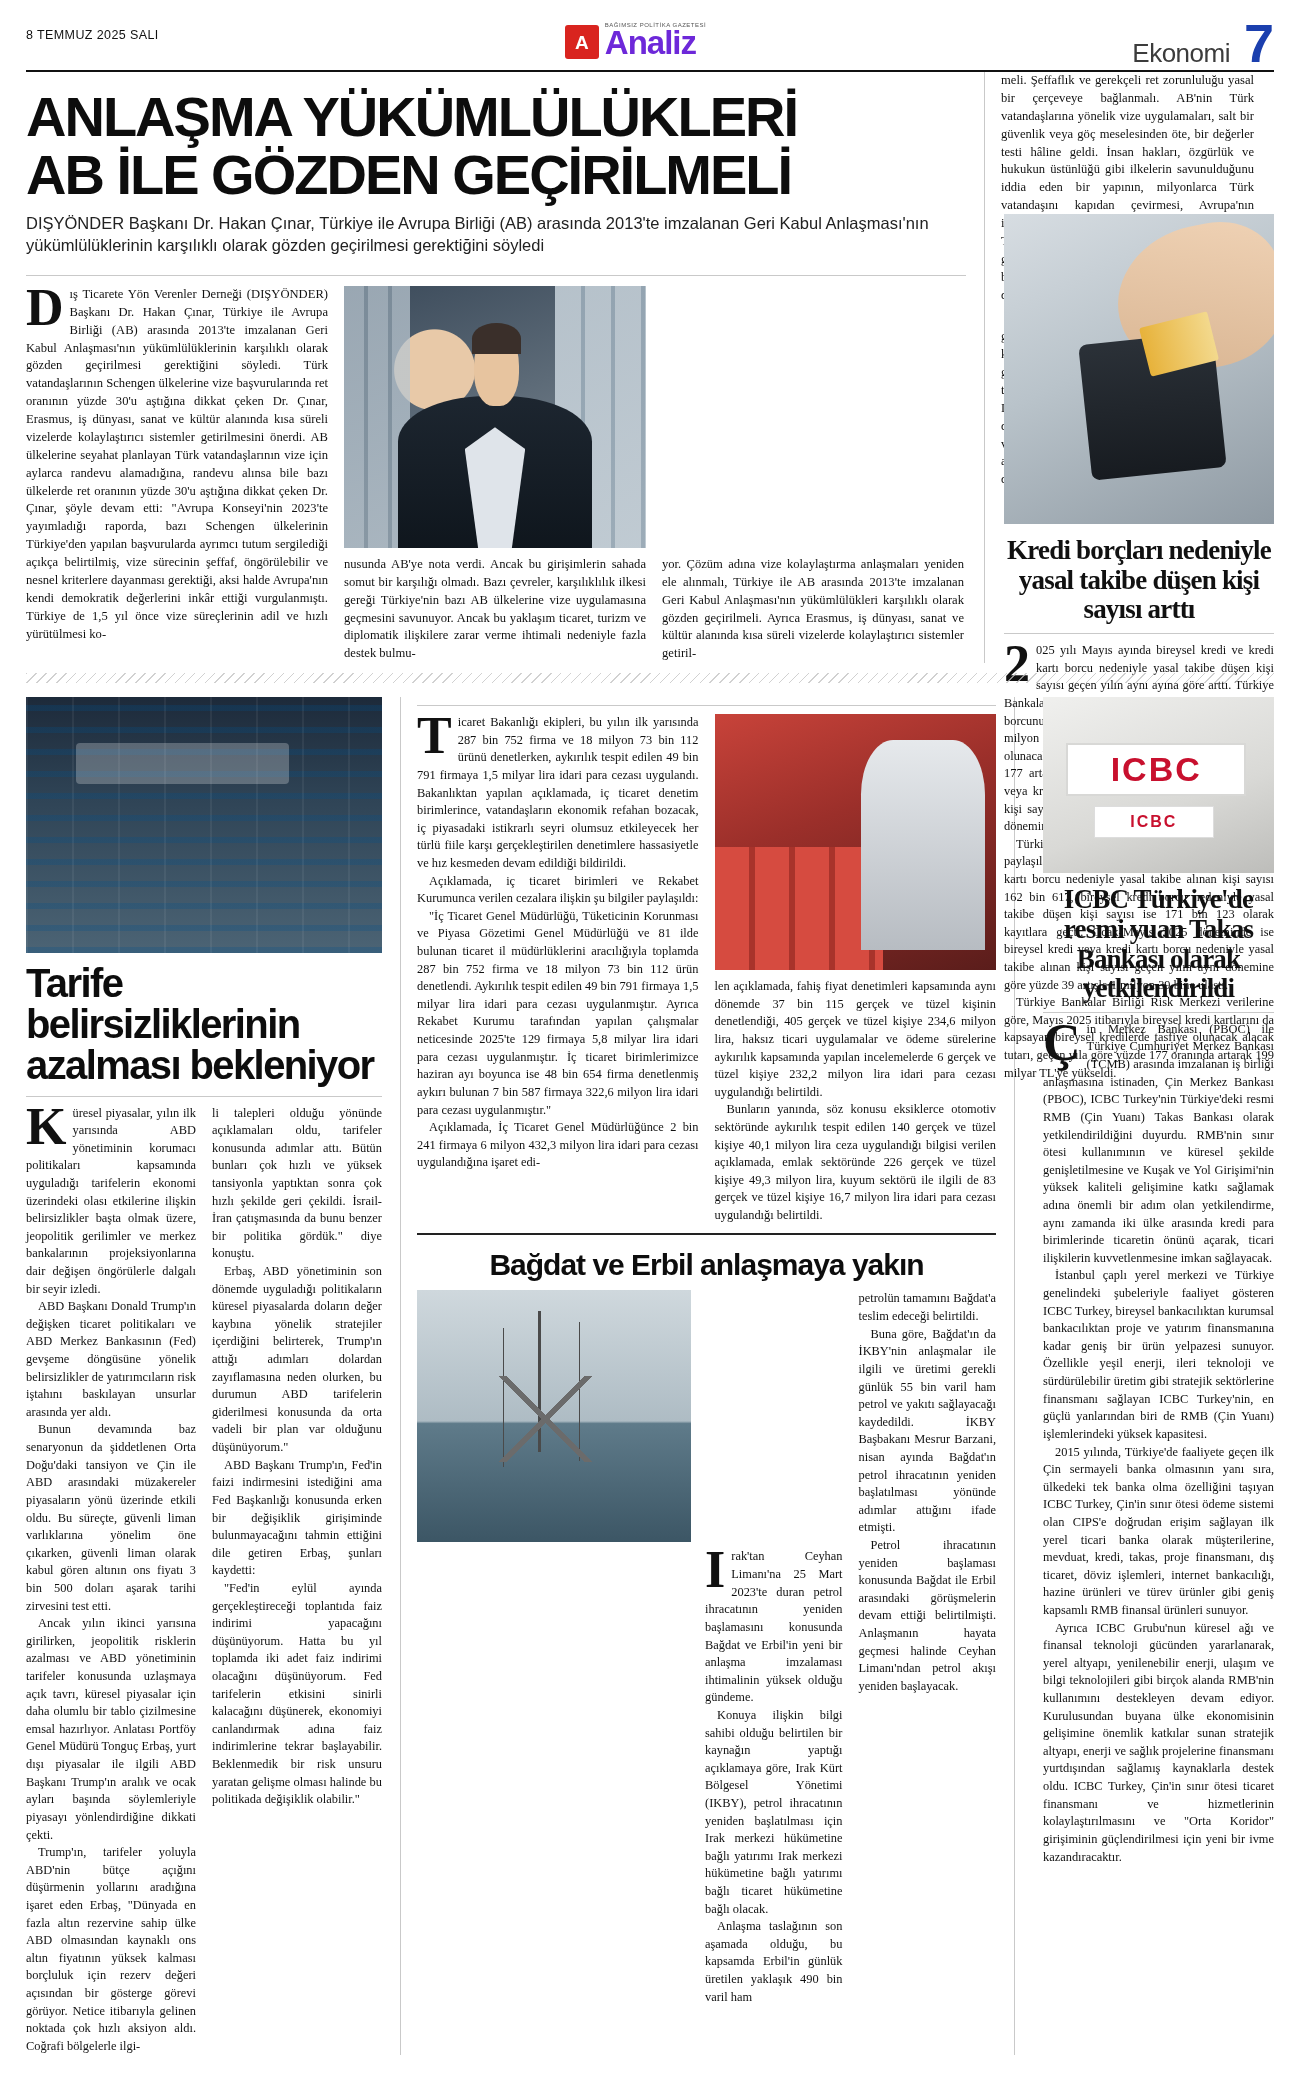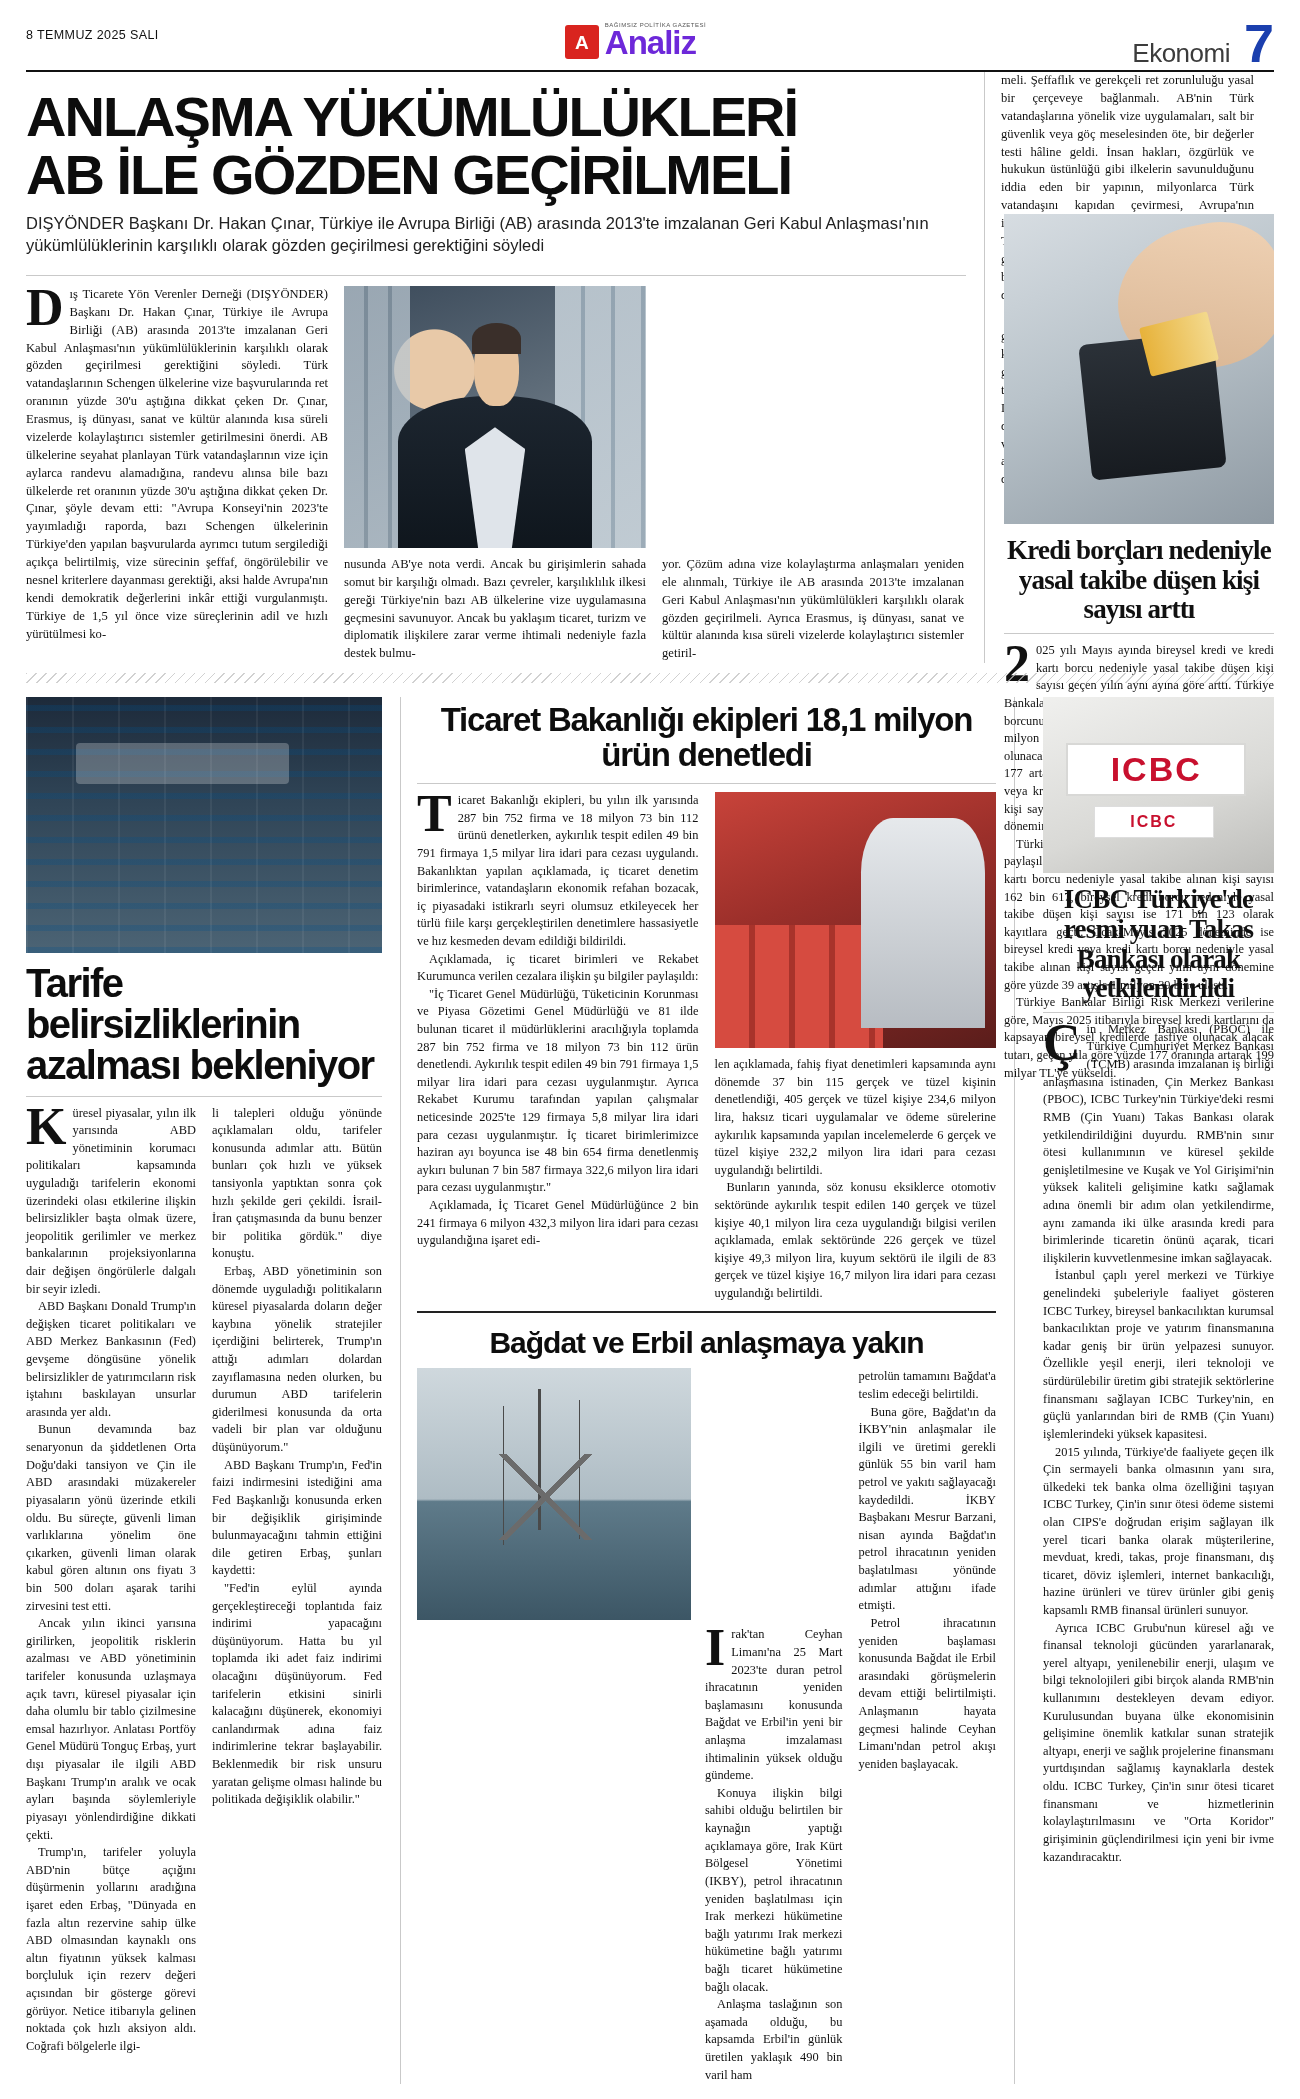--- a/index.html
+++ b/index.html
@@ -325,21 +325,20 @@
         <div style="width:170px">
           <p>li talepleri olduğu yönünde açıklamaları oldu, tarifeler konusunda adımlar attı. Bütün bunları çok hızlı ve yüksek tansiyonla yaptıktan sonra çok hızlı şekilde geri çekildi. İsrail-İran çatışmasında da bunu benzer bir politika gördük." diye konuştu.</p>
           <p>Erbaş, ABD yönetiminin son dönemde uyguladığı politikaların küresel piyasalarda doların değer kaybına yönelik stratejiler içerdiğini belirterek, Trump'ın attığı adımları dolardan zayıflamasına neden olurken, bu durumun ABD tarifelerin giderilmesi konusunda da orta vadeli bir plan var olduğunu düşünüyorum."</p>
           <p>ABD Başkanı Trump'ın, Fed'in faizi indirmesini istediğini ama Fed Başkanlığı konusunda erken bir değişiklik girişiminde bulunmayacağını tahmin ettiğini dile getiren Erbaş, şunları kaydetti:</p>
           <p>"Fed'in eylül ayında gerçekleştireceği toplantıda faiz indirimi yapacağını düşünüyorum. Hatta bu yıl toplamda iki adet faiz indirimi olacağını düşünüyorum. Fed tarifelerin etkisini sinirli kalacağını düşünerek, ekonomiyi canlandırmak adına faiz indirimlerine tekrar başlayabilir. Beklenmedik bir risk unsuru yaratan gelişme olması halinde bu politikada değişiklik olabilir."</p>
         </div>
       </div>
     </div>
 
     <div class="mid-mid">
-      <div class="mid-head-center">Ticaret Bakanlığı ekipleri 18,1 milyon ürün denetledi</div>
       <div class="hr-light"></div>
       <div class="cols2">
         <div class="c2">
           <p class="dropcap">Ticaret Bakanlığı ekipleri, bu yılın ilk yarısında 287 bin 752 firma ve 18 milyon 73 bin 112 ürünü denetlerken, aykırılık tespit edilen 49 bin 791 firmaya 1,5 milyar lira idari para cezası uygulandı. Bakanlıktan yapılan açıklamada, iç ticaret denetim birimlerince, vatandaşların ekonomik refahan bozacak, iç piyasadaki istikrarlı seyri olumsuz etkileyecek her türlü fiile karşı gerçekleştirilen denetimlere hassasiyetle ve hız kesmeden devam edildiği bildirildi.</p>
           <p>Açıklamada, iç ticaret birimleri ve Rekabet Kurumunca verilen cezalara ilişkin şu bilgiler paylaşıldı:</p>
           <p>"İç Ticaret Genel Müdürlüğü, Tüketicinin Korunması ve Piyasa Gözetimi Genel Müdürlüğü ve 81 ilde bulunan ticaret il müdürlüklerini aracılığıyla toplamda 287 bin 752 firma ve 18 milyon 73 bin 112 ürün denetlendi. Aykırılık tespit edilen 49 bin 791 firmaya 1,5 milyar lira idari para cezası uygulanmıştır. Ayrıca Rekabet Kurumu tarafından yapılan çalışmalar neticesinde 2025'te 129 firmaya 5,8 milyar lira idari para cezası uygulanmıştır. İç ticaret birimlerimizce haziran ayı boyunca ise 48 bin 654 firma denetlenmiş aykırı bulunan 7 bin 587 firmaya 322,6 milyon lira idari para cezası uygulanmıştır."</p>
           <p>Açıklamada, İç Ticaret Genel Müdürlüğünce 2 bin 241 firmaya 6 milyon 432,3 milyon lira idari para cezası uygulandığına işaret edi-</p>
         </div>
         <div class="c2">
           <div class="photo ph-inspect">

